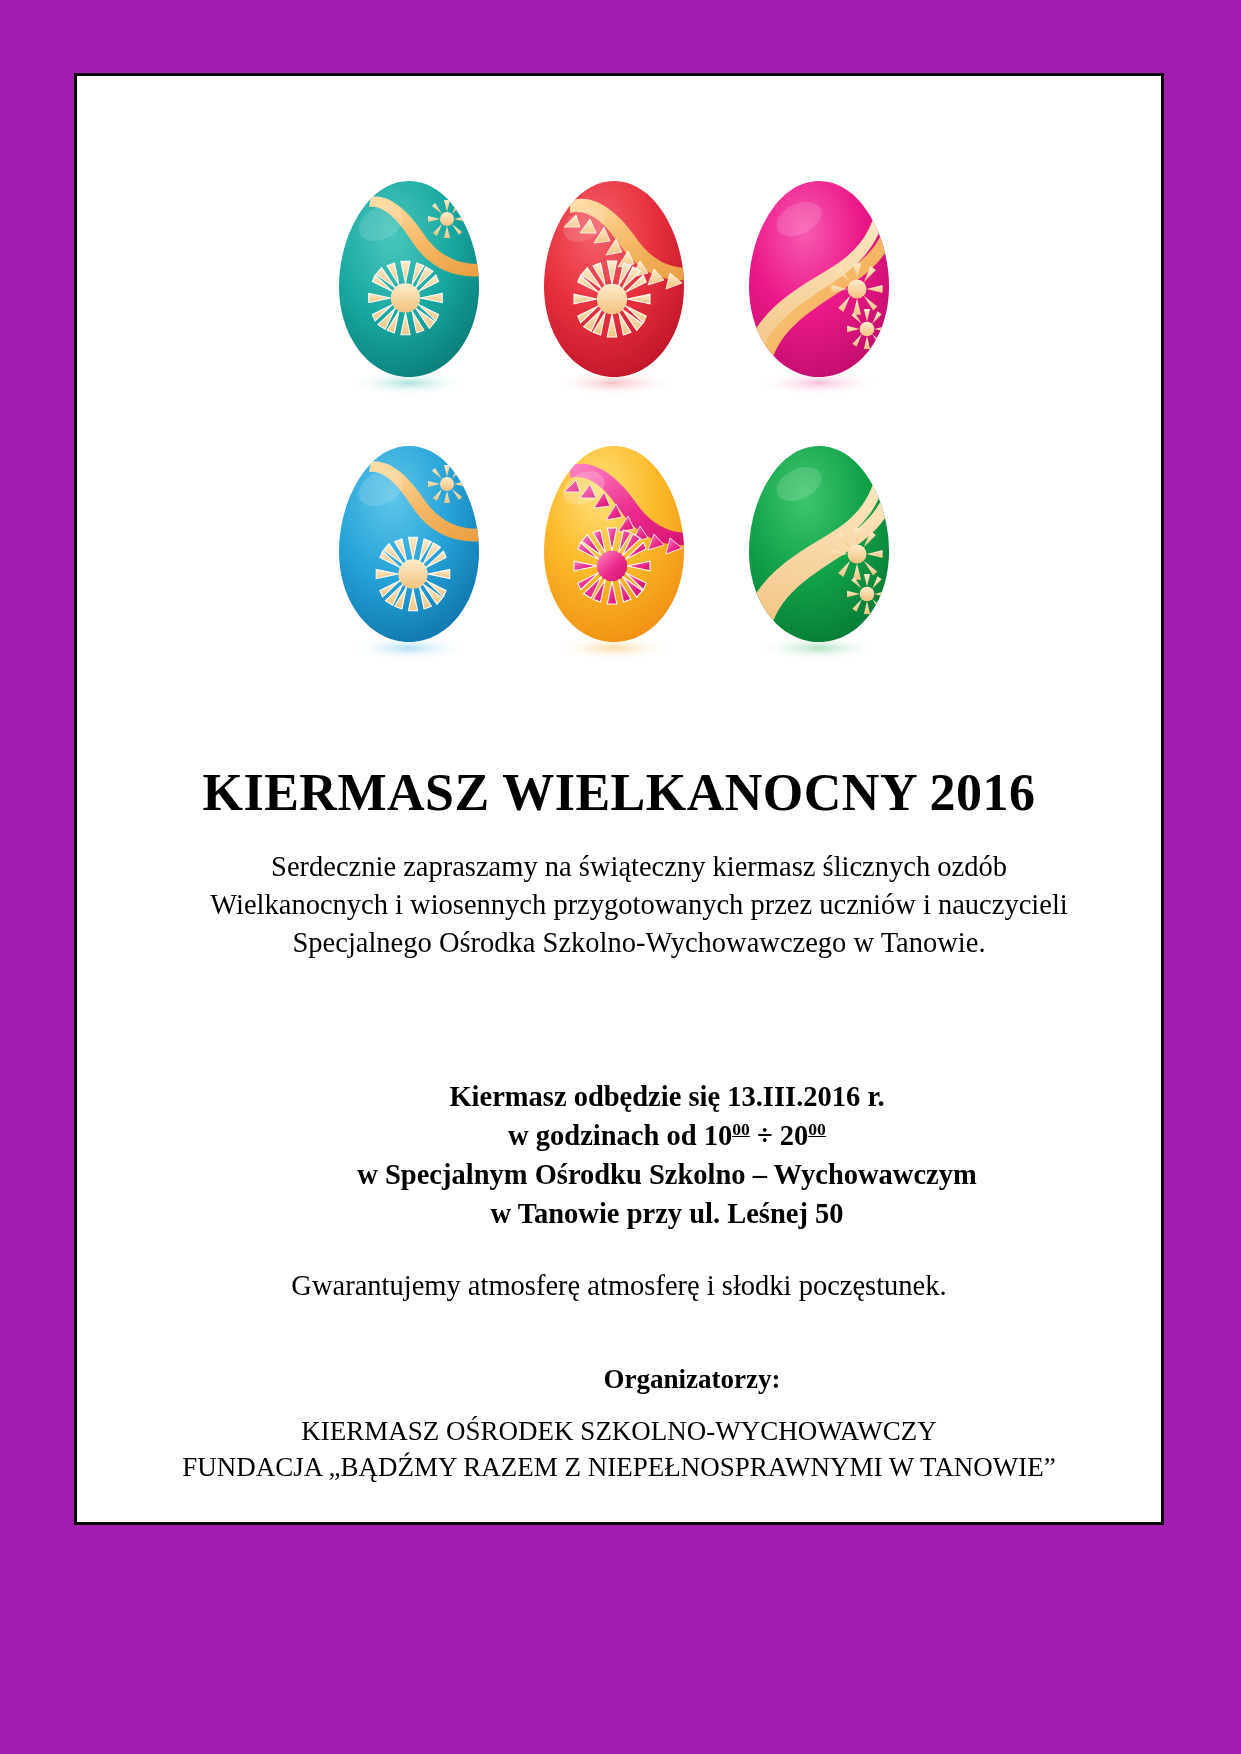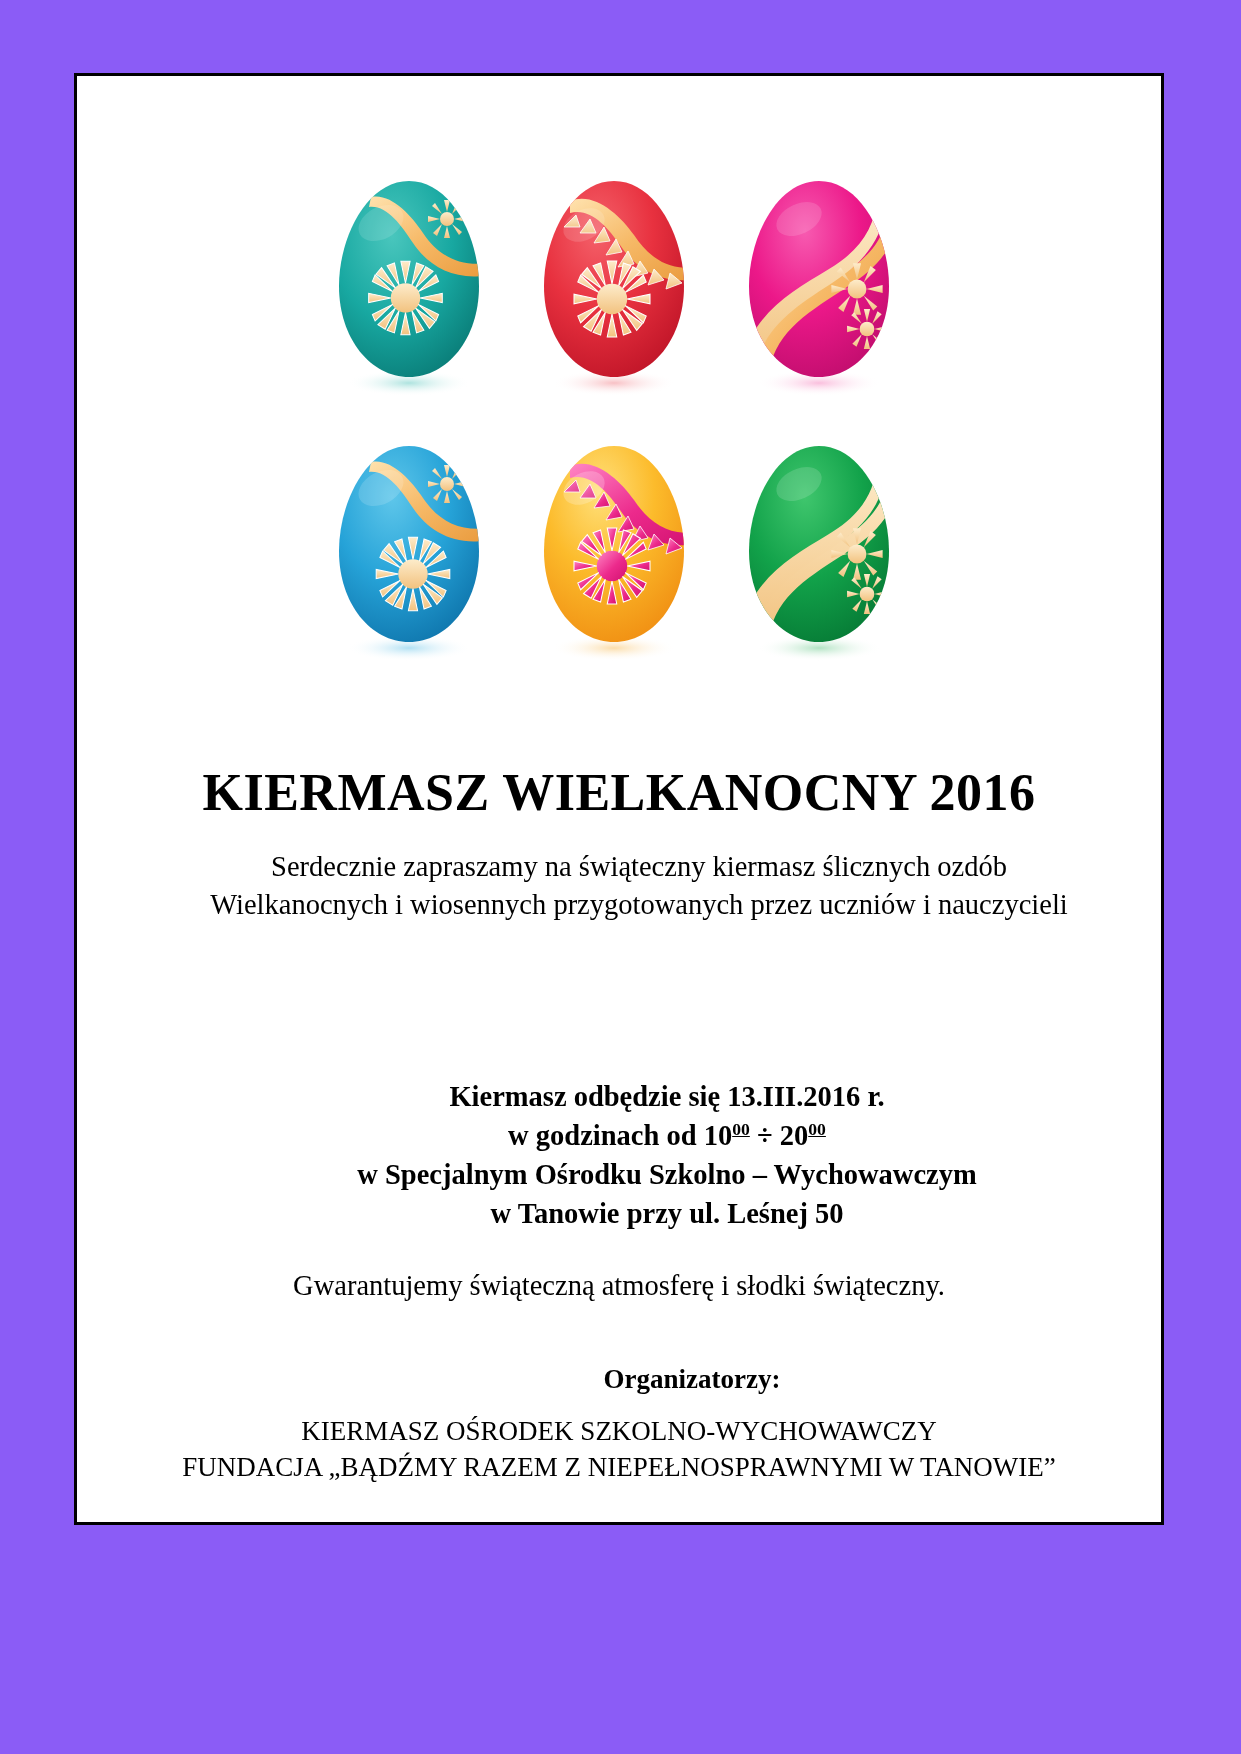--- a/index.html
+++ b/index.html
@@ -12,21 +12,21 @@
     height: 1754px;
     font-family: "Liberation Serif", "DejaVu Serif", serif;
     color: #000000;
     overflow: hidden;
   }
   .page {
     position: absolute;
     left: 0; top: 0;
     width: 1241px;
     height: 1754px;
-    background: #8b5cf6;
+    background: #a21caf;
   }
   .page-border {
     position: absolute;
     left: 74px;
     top: 73px;
     width: 1090px;
     height: 1452px;
     border: 3px solid #000000;
     box-sizing: border-box;
     background: #ffffff;
@@ -353,30 +353,31 @@
           </g>
         </g>
       </svg>
     </div>
 
     <h1 class="title">KIERMASZ WIELKANOCNY 2016</h1>
 
     <div class="intro">
       <div>Serdecznie zapraszamy na świąteczny kiermasz ślicznych ozdób</div>
       <div>Wielkanocnych i wiosennych przygotowanych przez uczniów i nauczycieli</div>
+      <div>Specjalnego Ośrodka Szkolno-Wychowawczego w Tanowie.</div>
     </div>
 
     <div class="details">
       <div>Kiermasz odbędzie się 13.III.2016 r.</div>
       <div><span>w godzinach od 10</span><span class="sup-time">00</span><span> ÷ 20</span><span class="sup-time">00</span></div>
       <div>w  Specjalnym Ośrodku Szkolno – Wychowawczym</div>
       <div>w Tanowie przy ul. Leśnej 50</div>
     </div>
 
-    <div class="guarantee">Gwarantujemy świąteczną atmosferę i słodki świąteczny.</div>
+    <div class="guarantee">Gwarantujemy atmosferę atmosferę i słodki poczęstunek.</div>
 
     <div class="org-heading">Organizatorzy:</div>
     <div class="org-lines">
       <div>KIERMASZ OŚRODEK SZKOLNO-WYCHOWAWCZY</div>
       <div>FUNDACJA „BĄDŹMY RAZEM Z NIEPEŁNOSPRAWNYMI W TANOWIE”</div>
     </div>
 
   </div>
 </div>
 

